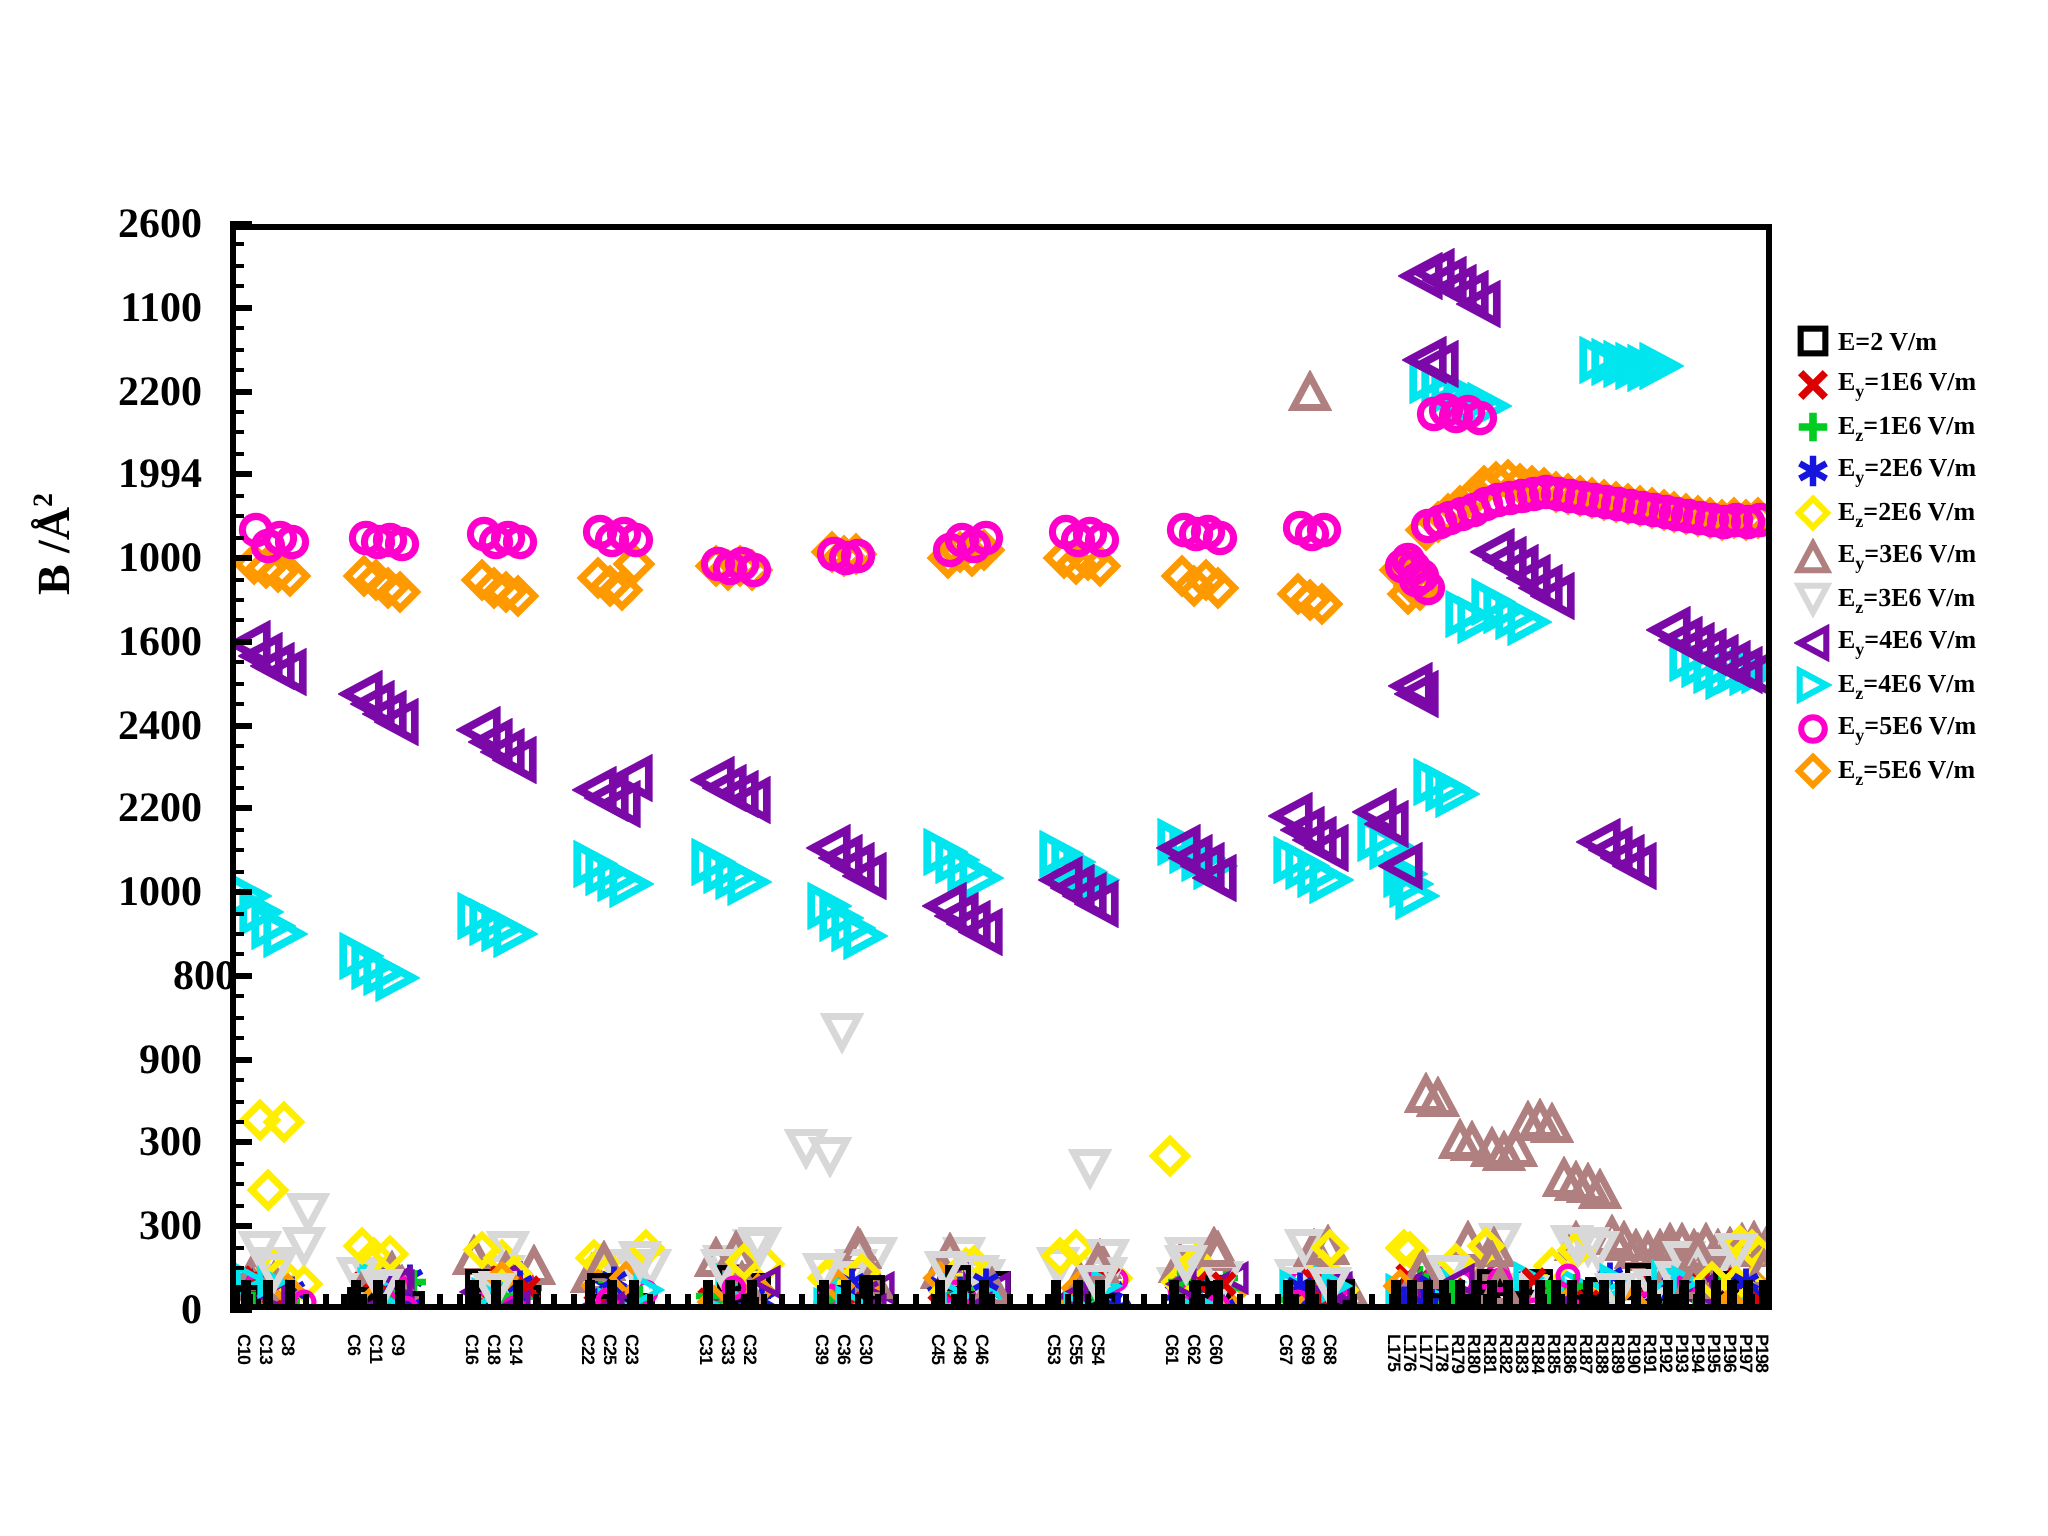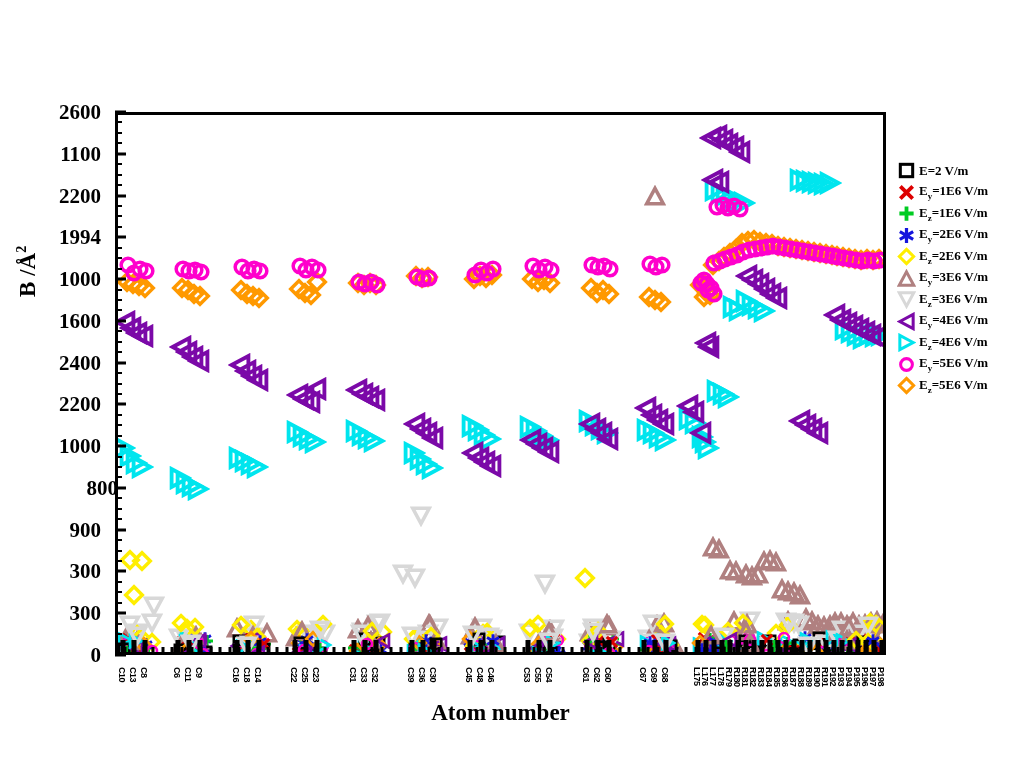--- a/index.html
+++ b/index.html
@@ -2761,21 +2761,20 @@
       <div class="xtick-label" style="left:829.9366268022801px;top:667px">R191</div>
       <div class="xtick-label" style="left:837.950821504415px;top:667px">P192</div>
       <div class="xtick-label" style="left:845.9650162065496px;top:667px">P193</div>
       <div class="xtick-label" style="left:853.9792109086845px;top:667px">P194</div>
       <div class="xtick-label" style="left:861.9934056108193px;top:667px">P195</div>
       <div class="xtick-label" style="left:870.0076003129541px;top:667px">P196</div>
       <div class="xtick-label" style="left:878.0217950150889px;top:667px">P197</div>
       <div class="xtick-label" style="left:886.0359897172236px;top:667px">P198</div>
     </div>
 
-  <div id="xlabel">Atom number</div>
 
   <div id="legend">
       <div class="leg-row">
         <span class="leg-sym">
           <svg width="19" height="19" viewBox="0 0 20 20">
             <rect x="3.5" y="3.5" width="13" height="13" fill="none" stroke="#000000" stroke-width="3.2"></rect>
           </svg>
         </span>
         <span class="leg-txt">E=2 V/m</span>
       </div>

